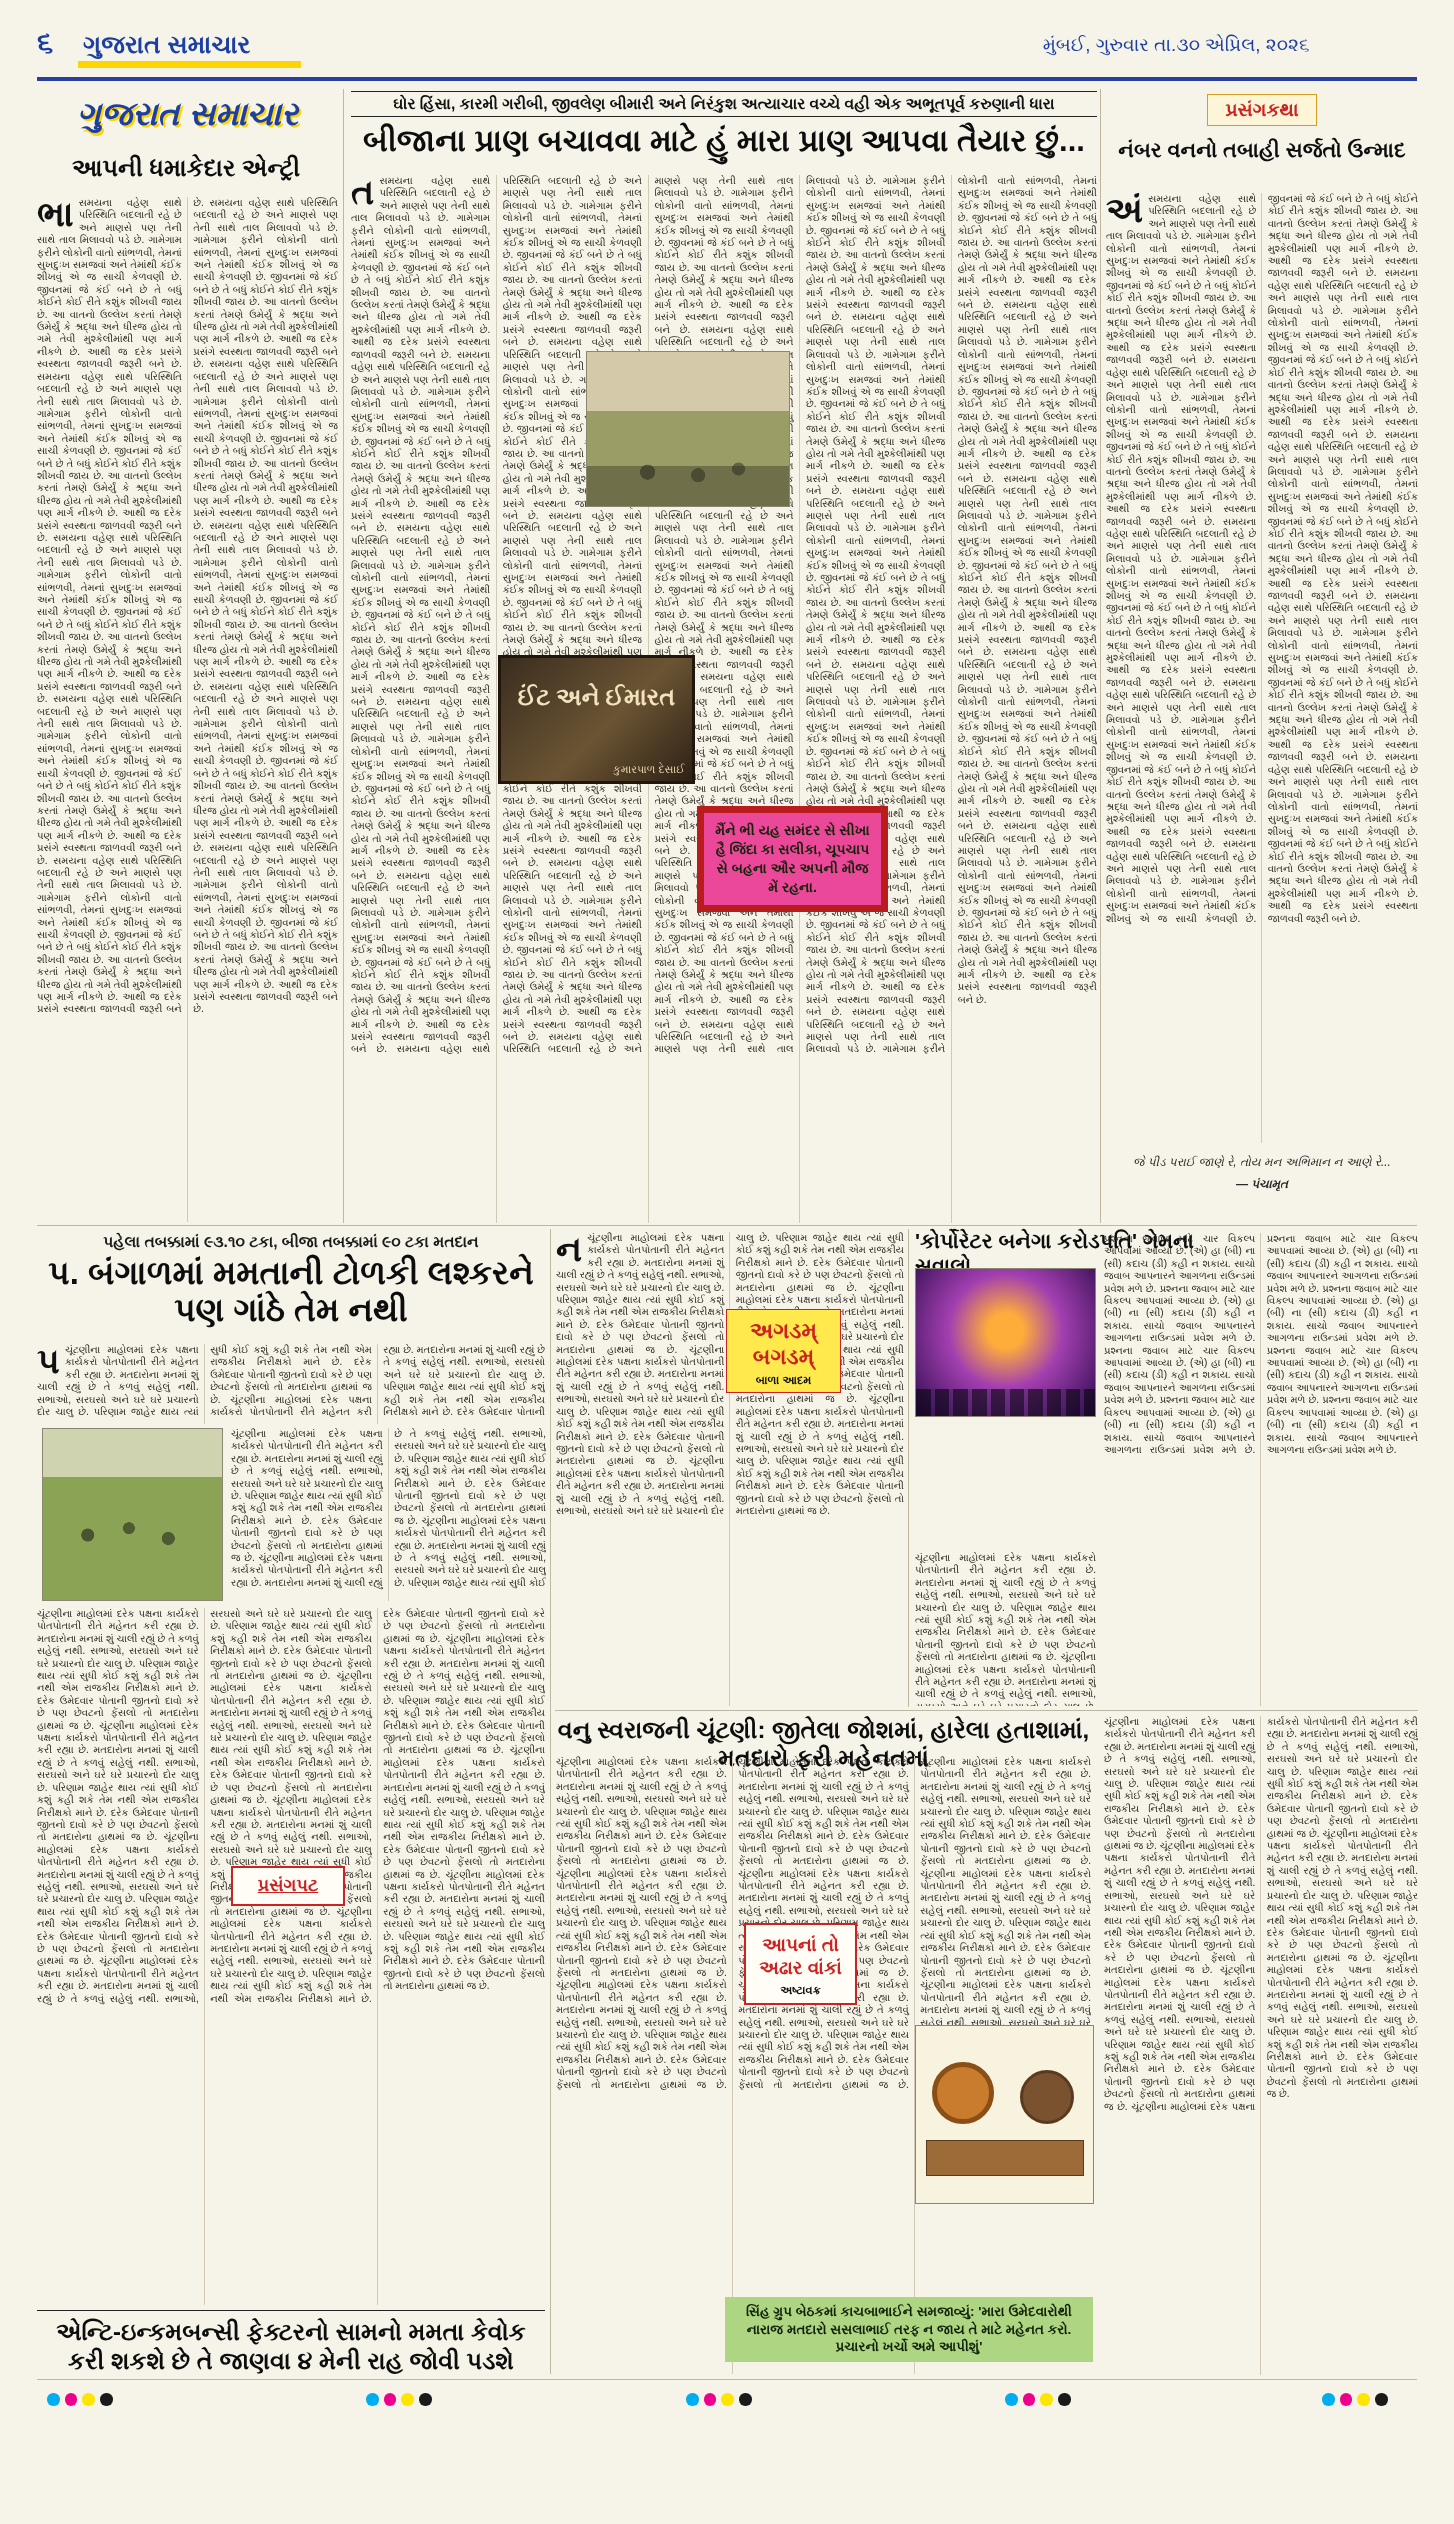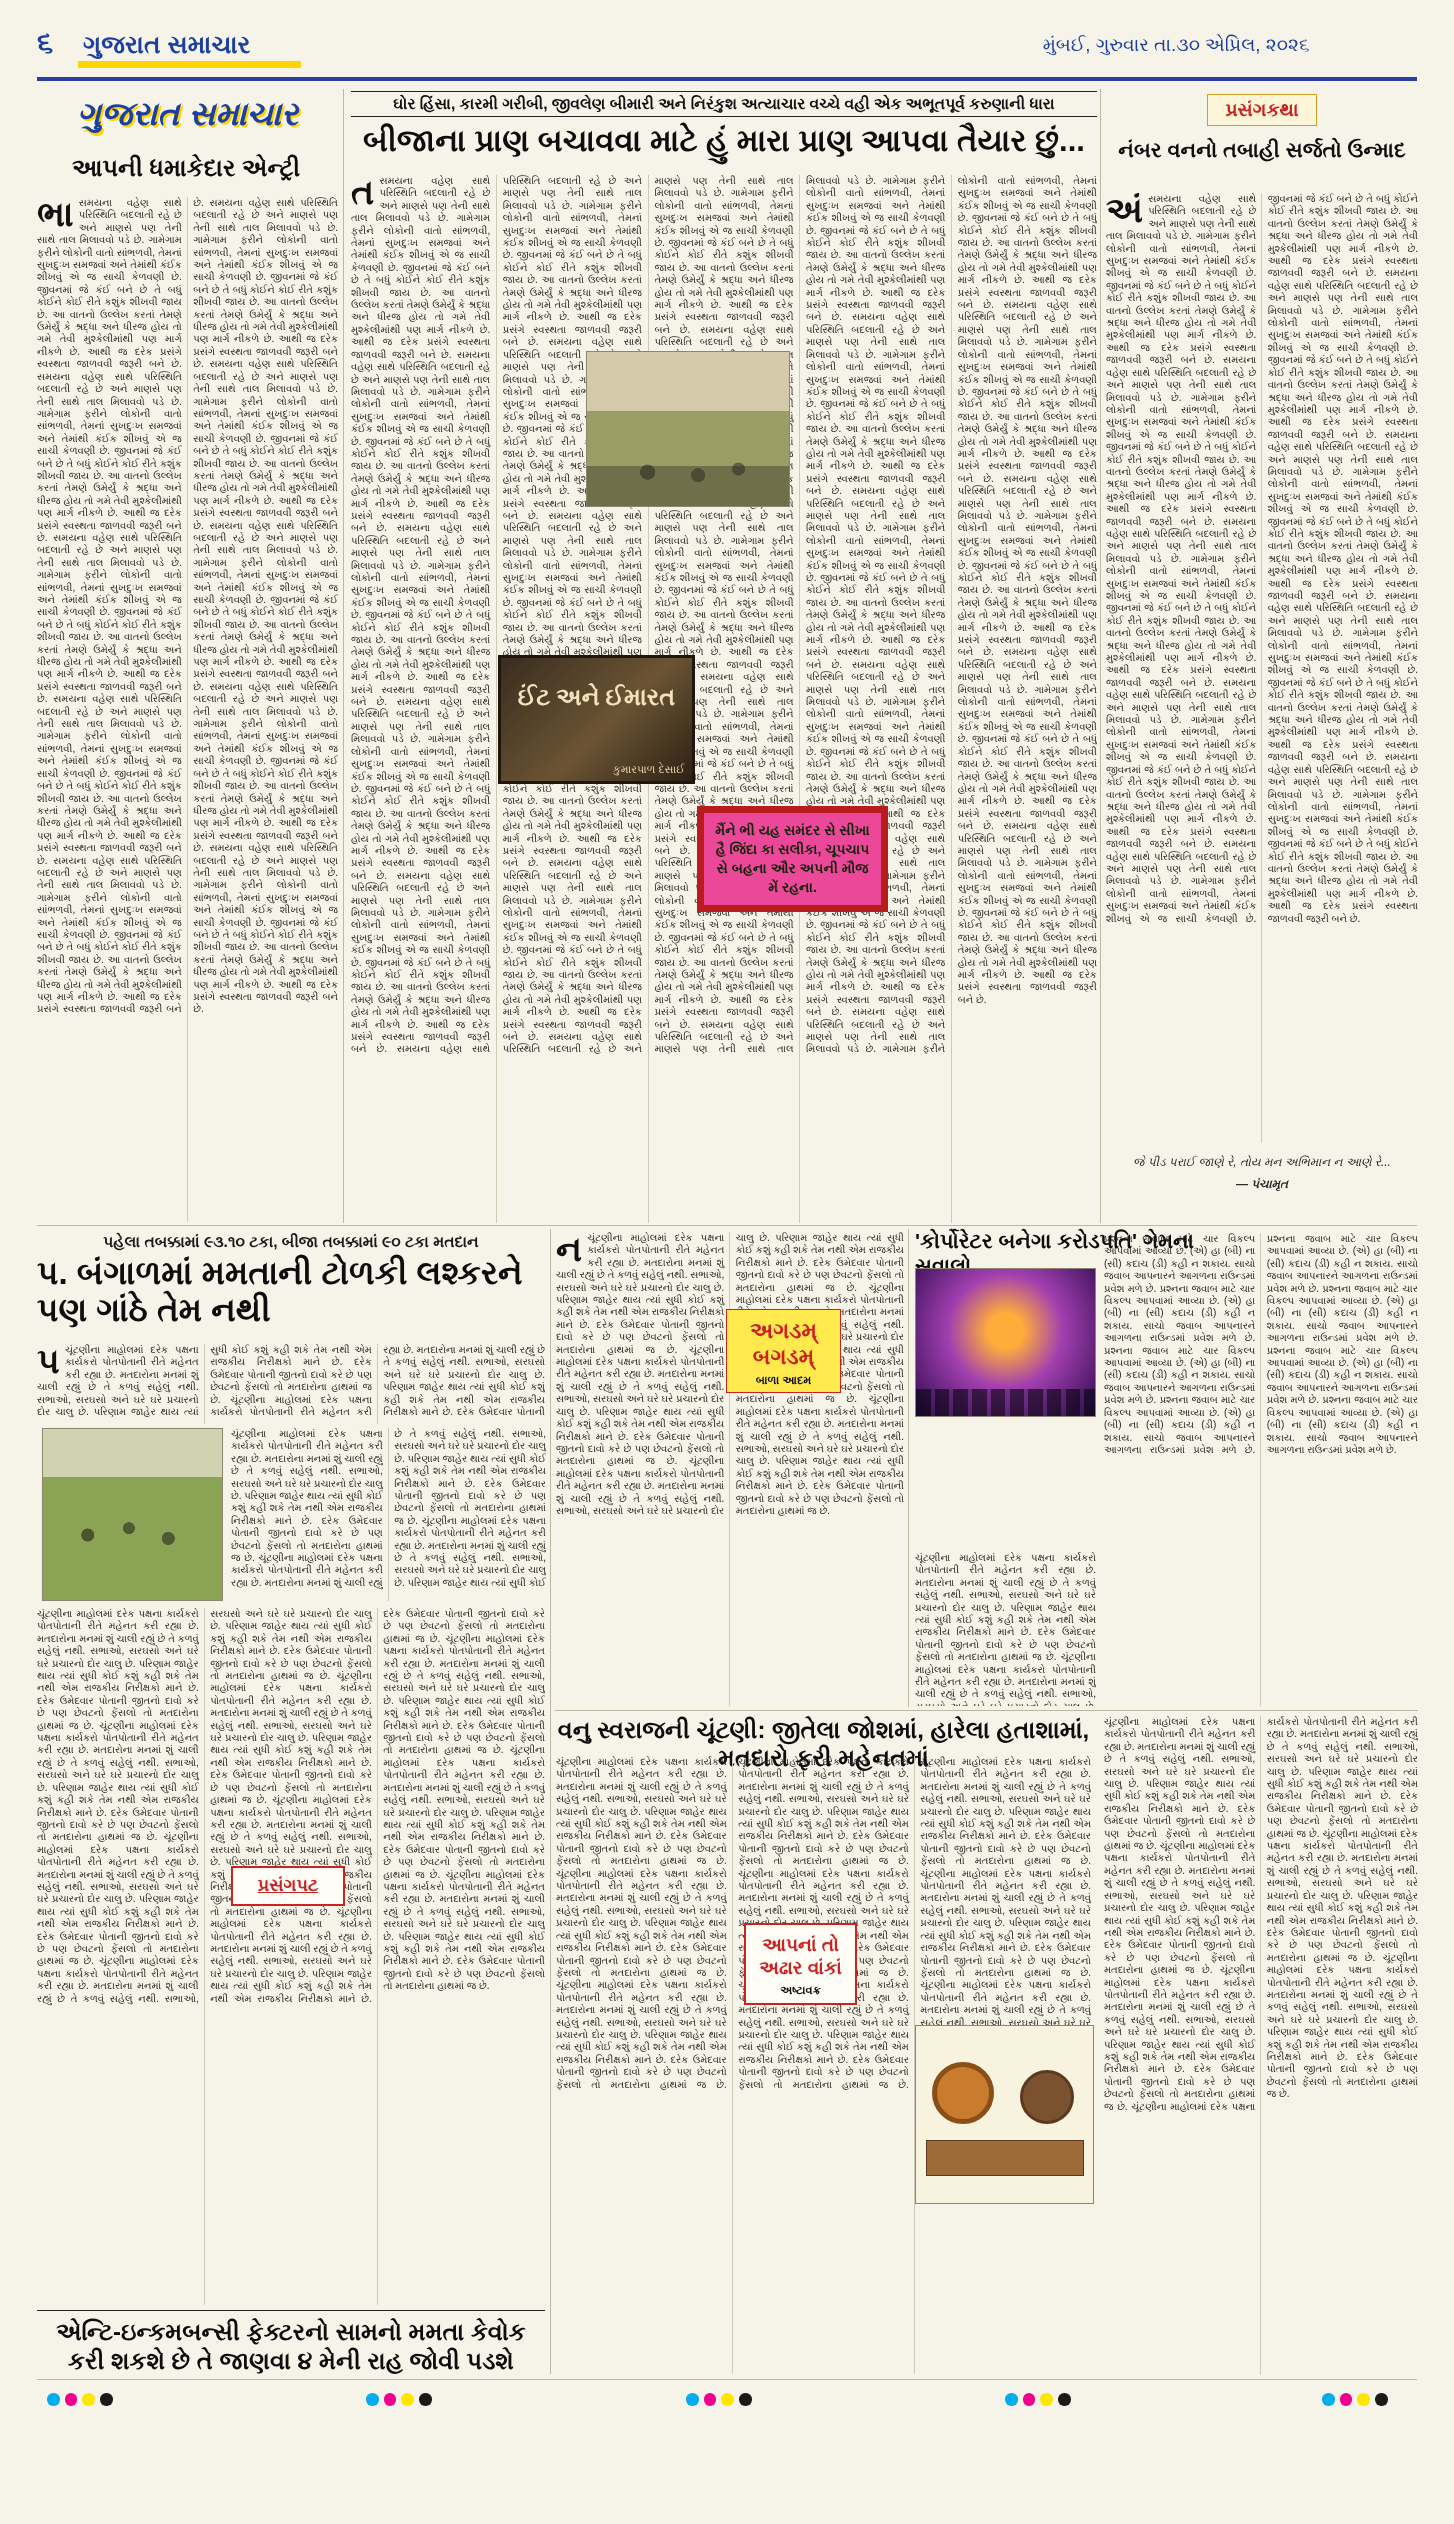--- a/index.html
+++ b/index.html
@@ -9,21 +9,21 @@
   .blue { color:#1c3fa0; }
   .vrule { position:absolute; width:1px; background:#beb7a2; }
   .hrule { position:absolute; height:1px; background:#beb7a2; }
   .bodytext { font-size:10px; line-height:12.4px; text-align:justify; color:#26241f; overflow:hidden; height:100%; }
   .cols2 { column-count:2; column-gap:11.4px; column-rule:0.5px solid #cfc9b6; }
   .cols3 { column-count:3; column-gap:11.4px; column-rule:0.5px solid #cfc9b6; }
   .cols5 { column-count:5; column-gap:12.5px; column-rule:0.5px solid #cfc9b6; }
   .dropcap { float:left; font-weight:bold; font-size:35px; line-height:31px; padding:1px 5.2px 0 0; color:#111; }
   .kicker { font-weight:bold; text-align:center; font-size:15.6px; color:#111; border-top:1.6px solid #222; border-bottom:1px solid #222; padding:3.1px 2.1px; }
   .headline-xl { font-weight:bold; font-size:31px; line-height:1.1; text-align:center; color:#0d0d0d; }
-  .headline-lg { font-weight:bold; font-size:33px; line-height:1.12; text-align:left; color:#0d0d0d; }
+  .headline-lg { font-weight:bold; font-size:33px; line-height:1.12; text-align:center; color:#0d0d0d; }
   .headline-md { font-weight:bold; font-size:24px; line-height:1.15; color:#0d0d0d; }
   .headline-sm { font-weight:bold; font-size:21px; line-height:1.18; color:#0d0d0d; }
   .logo-graphic { font-weight:bold; font-style:italic; font-size:33px; color:#1c3fa0; text-shadow:2.1px 2.1px 0 #ffd400; text-align:center; }
   .label-box { display:inline-block; border:1.6px solid #d89c1e; background:#fdf5d7; color:#cc2222; font-weight:bold; font-size:18.7px; padding:4.2px 17.7px; }
   .prasangpat-box { border:2.6px double #cc2222; background:#fffdf5; color:#cc2222; font-weight:bold; font-size:17.7px; text-align:center; padding:7.3px 5.2px;text-decoration:underline; }
   .agadam-box { background:#ffe94d; border:1.6px solid #cc2222; text-align:center; padding:8.3px 4.2px 5.2px; }
   .agadam-box .big { color:#cc2222; font-weight:bold; font-size:22px; line-height:1.15; display:block; }
   .agadam-box .by { color:#111; font-weight:bold; font-size:11.4px; display:block; margin-top:5.2px; }
   .adhaar-box { background:#fffdf6; border:2.1px solid #cc2222; text-align:center; padding:9.4px 4.2px 5.2px; }
   .adhaar-box .big { color:#cc2222; font-weight:bold; font-size:18.7px; line-height:1.2; display:block; }
@@ -146,20 +146,21 @@
   <div class="abs adhaar-box" style="left:744px;top:1923px;width:113px;">
     <span class="big">આપનાં તો</span>
     <span class="big">અઢાર વાંકાં</span>
     <span class="by">અષ્ટાવક્ર</span>
   </div>
   <div class="abs cartoon" style="left:915px;top:1896px;width:179px;height:179px;">
     <div class="abs" style="left:15.6px;top:36px;width:62px;height:62px;border-radius:50%;background:#c97c2e;border:5.2px solid #8a4f16;"></div>
     <div class="abs" style="left:104px;top:44px;width:54px;height:54px;border-radius:50%;background:#7a5230;border:3.1px solid #5a3a1e;"></div>
     <div class="abs" style="left:10.4px;top:114px;width:158px;height:36px;background:#9c6b38;border:1.6px solid #5a3a1e;"></div>
   </div>
+  <div class="abs highlight-strip" style="left:725px;top:2297px;width:368px;">સિંહ ગ્રુપ બેઠકમાં કાચબાભાઈને સમજાવ્યું: 'મારા ઉમેદવારોથી નારાજ મતદારો સસલાભાઈ તરફ ન જાય તે માટે મહેનત કરો. પ્રચારનો ખર્ચો અમે આપીશું'</div>
 
   <div class="hrule" style="left:37px;top:2379px;width:1380px;"></div>
 
   <div class="abs" style="left:47px;top:2393px;"><span class="dot" style="background: rgb(0, 174, 239);"></span><span class="dot" style="background: rgb(236, 0, 140);"></span><span class="dot" style="background: rgb(255, 230, 0);"></span><span class="dot" style="background: rgb(26, 26, 26);"></span></div>
   <div class="abs" style="left:366px;top:2393px;"><span class="dot" style="background: rgb(0, 174, 239);"></span><span class="dot" style="background: rgb(236, 0, 140);"></span><span class="dot" style="background: rgb(255, 230, 0);"></span><span class="dot" style="background: rgb(26, 26, 26);"></span></div>
   <div class="abs" style="left:686px;top:2393px;"><span class="dot" style="background: rgb(0, 174, 239);"></span><span class="dot" style="background: rgb(236, 0, 140);"></span><span class="dot" style="background: rgb(255, 230, 0);"></span><span class="dot" style="background: rgb(26, 26, 26);"></span></div>
   <div class="abs" style="left:1005px;top:2393px;"><span class="dot" style="background: rgb(0, 174, 239);"></span><span class="dot" style="background: rgb(236, 0, 140);"></span><span class="dot" style="background: rgb(255, 230, 0);"></span><span class="dot" style="background: rgb(26, 26, 26);"></span></div>
   <div class="abs" style="left:1322px;top:2393px;"><span class="dot" style="background: rgb(0, 174, 239);"></span><span class="dot" style="background: rgb(236, 0, 140);"></span><span class="dot" style="background: rgb(255, 230, 0);"></span><span class="dot" style="background: rgb(26, 26, 26);"></span></div>
 
 </div>

